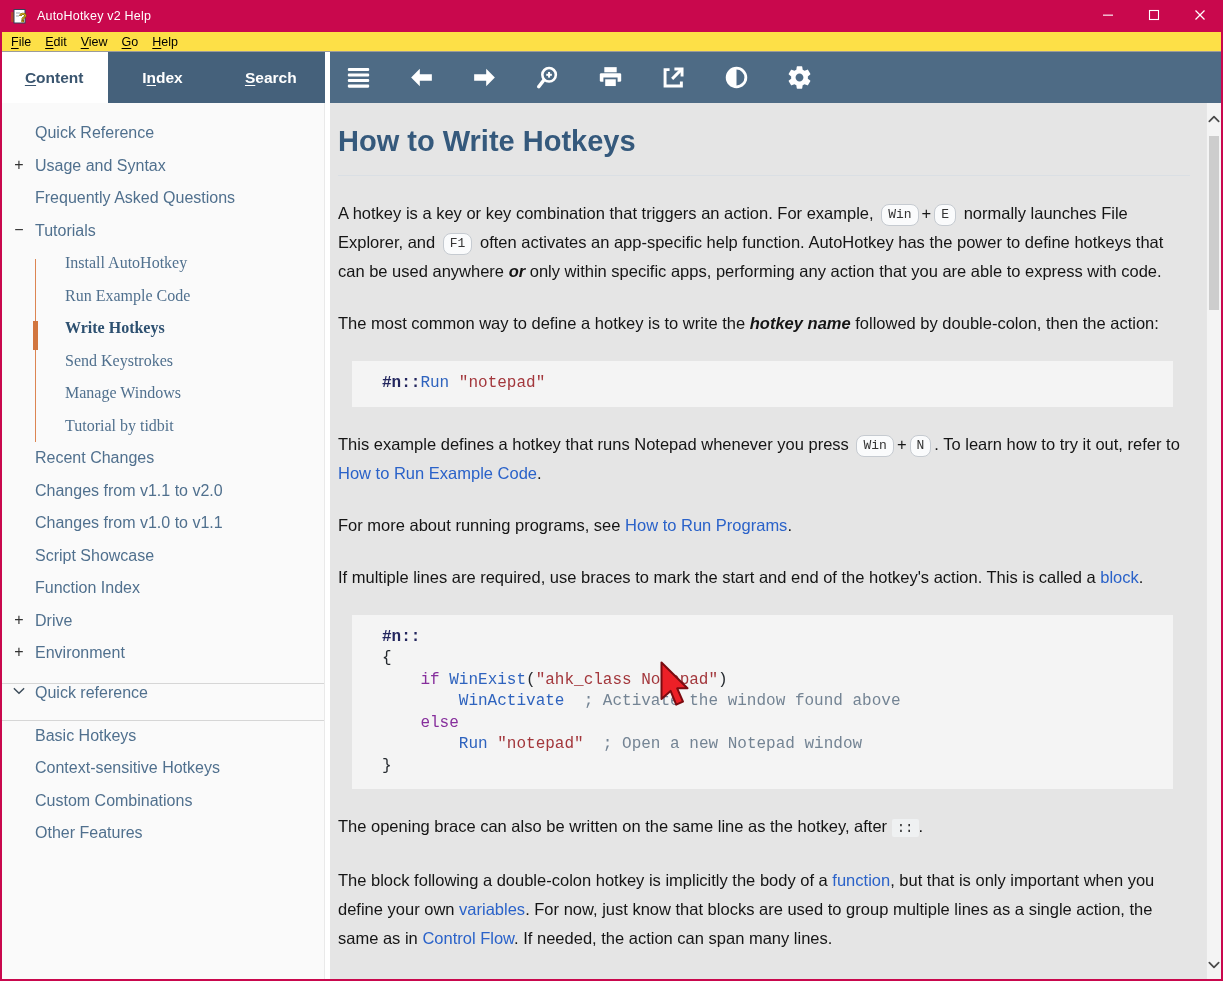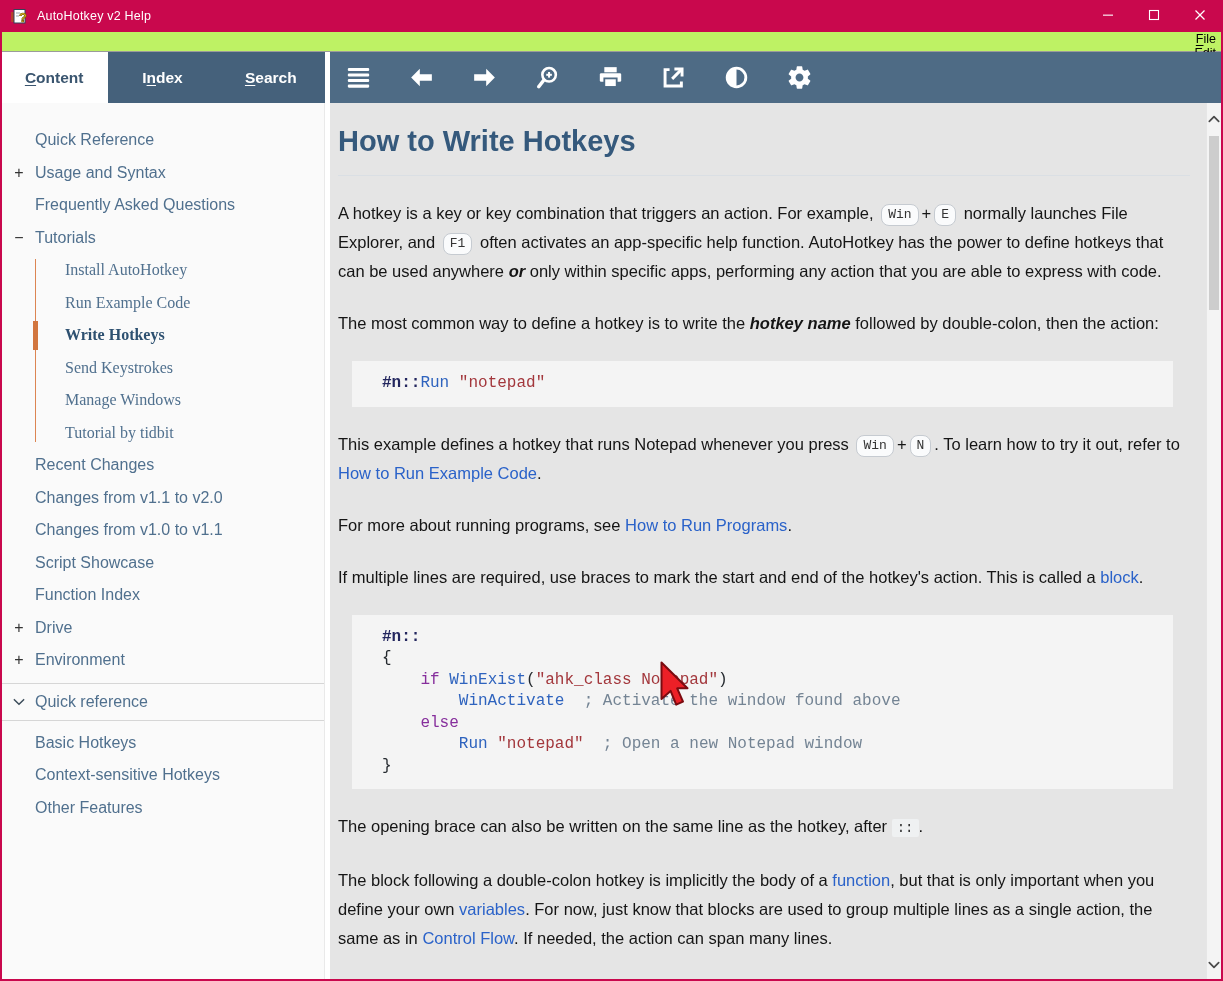--- a/index.html
+++ b/index.html
@@ -13,40 +13,40 @@
   .edge-left{left:0;top:0;bottom:0;width:2px;}
   .edge-right{right:0;top:0;bottom:0;width:2px;}
   .edge-bottom{left:0;right:0;bottom:0;height:2px;}
   
   .titlebar{height:32px;background:var(--c-accent);display:flex;align-items:center;color:#fff;position:relative;z-index:60;}
   .tb-icon{margin:0 8px 0 10px;display:flex;align-items:center;}
   .tb-title{font-size:12.5px;letter-spacing:.2px;}
   .tb-buttons{margin-left:auto;display:flex;height:32px;}
   .tb-btn{width:46px;height:32px;display:flex;align-items:center;justify-content:center;cursor:default;}
   
-  .menubar{height:20px;background:#bef264;display:flex;align-items:flex-end;padding:0 0 2px 4px;border-bottom:1px solid #9B9B9B;flex-direction:column;}
+  .menubar{height:20px;background:#fde047;display:flex;align-items:flex-end;padding:0 0 2px 4px;border-bottom:1px solid #9B9B9B;}
   .menu-item{font-size:12.5px;color:#000;padding:0 7px;cursor:default;}
   .mn{text-decoration:underline;text-underline-offset:2px;}
   
   .header-row{display:flex;height:51px;}
   .tabstrip{width:325px;background:var(--c-tabstrip);display:flex;}
   .tab{flex:1;display:flex;align-items:center;justify-content:center;color:#fff;
        font-size:15.5px;font-weight:700;cursor:default;}
   .tab.active{background:#fff;color:#3A556F;}
   .header-gap{width:5px;background:#fff;}
   .toolbar{flex:1;background:var(--c-toolbar);display:flex;align-items:center;padding-left:13px;gap:33px;}
   .tool-btn{width:30px;height:30px;display:flex;align-items:center;justify-content:center;
             background:none;border:none;padding:0;cursor:default;}
   .tool-btn .icon{display:flex;}
   
   .main{display:flex;height:878px;position:relative;}
   .sidebar{width:325px;background:#FAFAFA;border-right:1px solid #E9E9E9;padding-top:21px;
            font-size:16px;color:var(--c-side);overflow:hidden;}
   .main-gap{width:5px;background:#fff;}
-  .side-item{height:32.5px;display:flex;align-items:center;position:relative;cursor:default;}
+  .side-item{height:32.5px;display:flex;position:relative;cursor:default;}
   .side-item .glyph{position:absolute;left:10px;width:18px;text-align:center;color:#333;
                     font-size:16px;line-height:16px;display:flex;justify-content:center;}
   .side-item .lbl{margin-left:35px;white-space:nowrap;}
   .side-item.lvl1 .lbl{margin-left:65px;font-family:Liberation Serif, serif;}
   .side-item.lvl1::before{content:"";position:absolute;left:35px;top:0;bottom:0;width:1px;background:var(--c-orange);}
   .side-item.lvl1-first::before{top:5px;}
   .side-item.lvl1-last::before{bottom:7px;}
   .side-item.active .lbl{color:#2D5070;font-weight:700;}
   .side-item.active::after{content:"";position:absolute;left:33px;top:2px;bottom:2px;width:5px;background:#D2763F;}
   .side-item.section{border-top:1px solid #D6D6D6;border-bottom:1px solid #D6D6D6;height:38px;margin-top:6px;}
@@ -281,20 +281,23 @@
           </span>
           <span class="lbl">Quick reference</span>
         </div>
         <div class="side-item gap-top">
           <span class="lbl">Basic Hotkeys</span>
         </div>
         <div class="side-item">
           <span class="lbl">Context-sensitive Hotkeys</span>
         </div>
         <div class="side-item">
+          <span class="lbl">Custom Combinations</span>
+        </div>
+        <div class="side-item">
           <span class="lbl">Other Features</span>
         </div>
       </div>
     <div class="main-gap"></div>
     <div class="content">
         <div class="h1">How to Write Hotkeys</div>
         <p class="para"><span>A hotkey is a key or key combination that triggers an action. For example, </span><span class="run-kbd">Win</span><span>+</span><span class="run-kbd">E</span><span> normally launches File Explorer, and </span><span class="run-kbd">F1</span><span> often activates an app-specific help function. AutoHotkey has the power to define hotkeys that can be used anywhere </span><em class="run-em">or</em><span> only within specific apps, performing any action that you are able to express with code.</span></p>
         <p class="para"><span>The most common way to define a hotkey is to write the </span><em class="run-em">hotkey name</em><span> followed by double-colon, then the action:</span></p>
         <pre class="codeblock"><div class="code-line"><span class="tk-hk">#n::</span><span class="tk-fn">Run</span><span class="tk-pln"> </span><span class="tk-str">"notepad"</span></div></pre>
         <p class="para"><span>This example defines a hotkey that runs Notepad whenever you press </span><span class="run-kbd">Win</span><span>+</span><span class="run-kbd">N</span><span>. To learn how to try it out, refer to </span><a class="run-link">How to Run Example Code</a><span>.</span></p>

